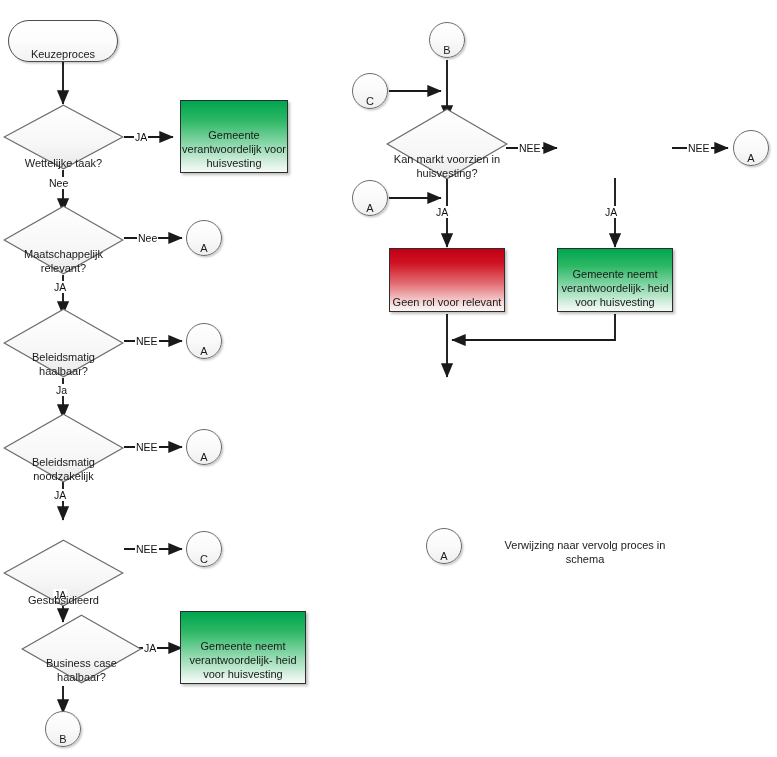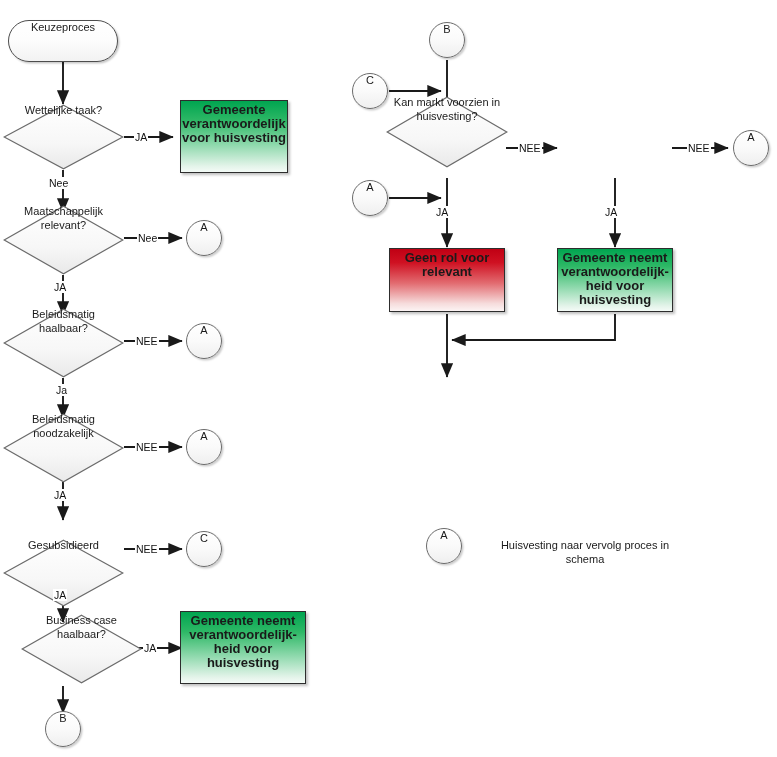--- a/index.html
+++ b/index.html
@@ -23,21 +23,21 @@
     top: 0;
     width: 777px;
     height: 757px;
     pointer-events: none;
   }
 
   .node {
     position: absolute;
     box-sizing: border-box;
     display: flex;
-    align-items: flex-start;
+    align-items: flex-end;
     justify-content: center;
     text-align: center;
     color: #1a1a1a;
     font-size: 11px;
     line-height: 13.5px;
   }
 
   
   .terminator {
     border: 1.3px solid #4d4d4d;
@@ -72,23 +72,22 @@
     box-sizing: border-box;
     font-size: 11px;
     line-height: 13.5px;
   }
 
   
   .process {
     border: 1.3px solid #2d2d2d;
     box-shadow: 2px 2px 2.5px rgba(0,0,0,0.25);
     padding: 2px 0;
-    font-size: 13px;
+    font-size: 11px;
     line-height: 14px;
-    font-weight: bold;
   }
   .process.green {
     background: linear-gradient(to bottom, #00a550 0%, #2eb866 28%, #8fd9ad 62%, #e4f4ea 92%, #f4fbf7 100%);
   }
   .process.red {
     background: linear-gradient(to bottom, #c00014 0%, #cf1122 22%, #e26b70 55%, #f6dcdc 88%, #fcf4f4 100%);
   }
 
   .edge-label {
     position: absolute;
@@ -251,21 +250,21 @@
   <div class="node connector" style="left:352px; top:73px; width:36px; height:36px;">
     <span>C</span>
   </div>
   <div class="node connector" style="left:352px; top:180px; width:36px; height:36px;">
     <span>A</span>
   </div>
   <div class="node connector" style="left:733px; top:130px; width:36px; height:36px;">
     <span>A</span>
   </div>
 
-  <div class="node decision" style="left:386px; top:96px; width:122px; height:72px;">
+  <div class="node decision" style="left:386px; top:108px; width:122px; height:72px;">
     <svg class="dmd-shape" viewBox="0 0 122 72" preserveAspectRatio="none">
       <polygon points="61,1.2 120.8,36 61,70.8 1.2,36" fill="url(#dg1)" stroke="#6b6b6b" stroke-width="1.2"></polygon>
     </svg>
     <div class="dmd-label">Kan markt voorzien in huisvesting?</div>
   </div>
 
 
   <div class="node process red" style="left:389px; top:248px; width:116px; height:64px;">
     <span>Geen rol voor relevant</span>
   </div>
@@ -276,15 +275,15 @@
 
 
   <div class="edge-label" style="left:518px; top:142px;">NEE</div>
   <div class="edge-label" style="left:435px; top:206px;">JA</div>
   <div class="edge-label" style="left:687px; top:142px;">NEE</div>
   <div class="edge-label" style="left:604px; top:206px;">JA</div>
 
   <div class="node connector" style="left:426px; top:528px; width:36px; height:36px;">
     <span>A</span>
   </div>
-  <div class="legend-text" style="left:485px; top:538px; width:200px;">Huisvesting naar vervolg proces in schema</div>
+  <div class="legend-text" style="left:485px; top:538px; width:200px;">Verwijzing naar vervolg proces in schema</div>
 
 </div>
 
 </body></html>

